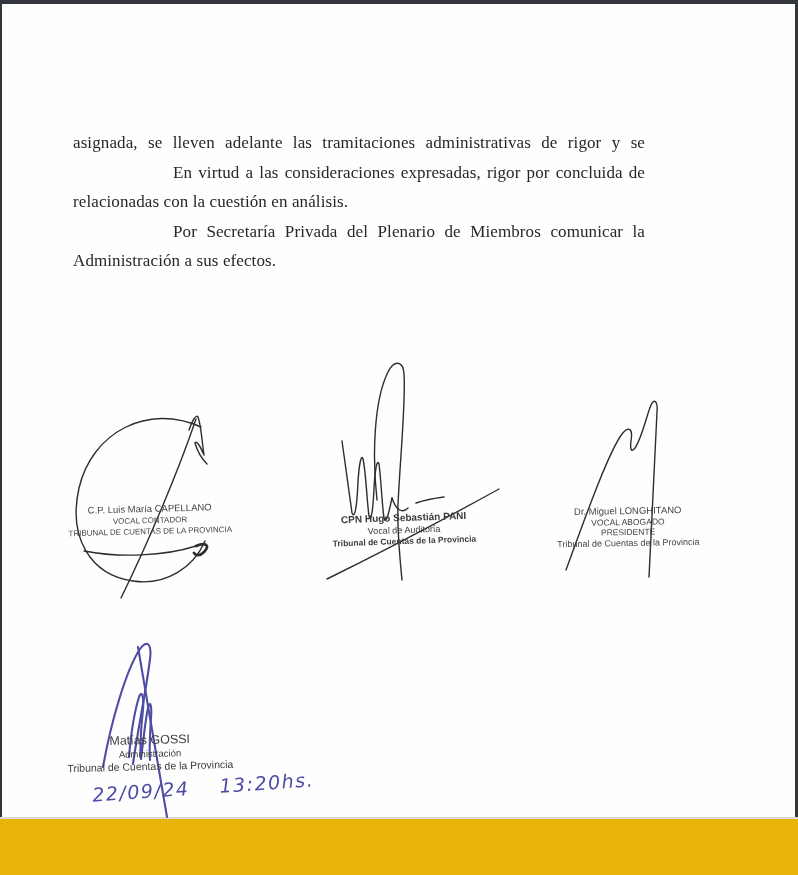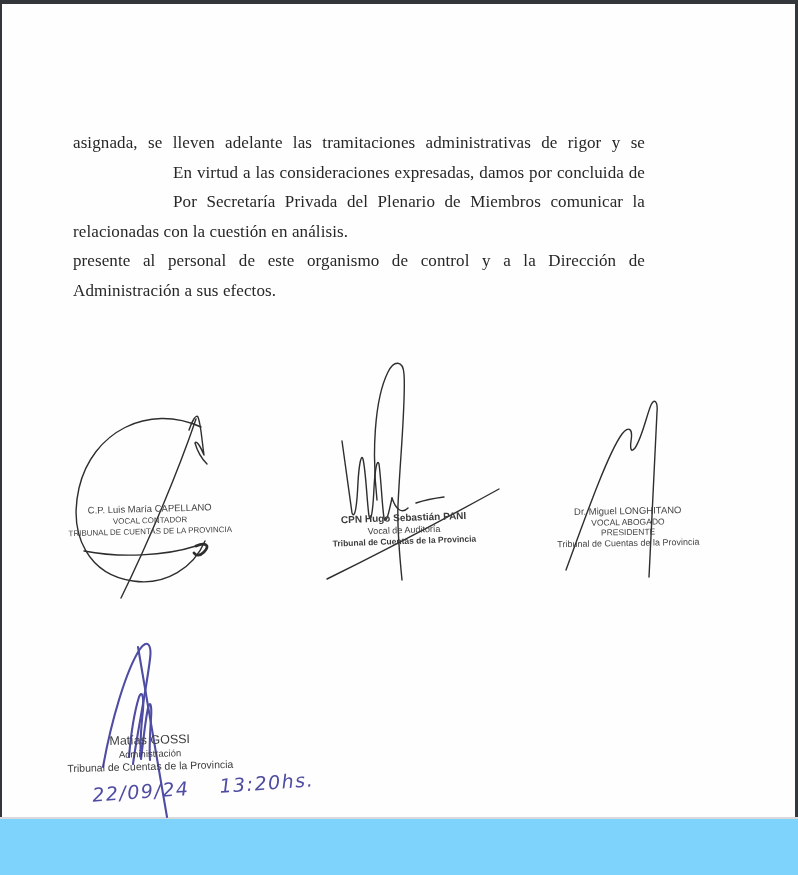--- a/index.html
+++ b/index.html
@@ -3,21 +3,21 @@
 <meta charset="utf-8">
 <style>
   :root{
     --border-dark:#33373c;
     --ink-blue:#4e4ca3;
     --separator:#d9d9d9;
     --text:#272727;
   }
   html,body{margin:0;padding:0;background:#ffffff;}
   .page{
-    position:relative;width:798px;height:875px;background:#7dd3fc;
+    position:relative;width:798px;height:875px;background:#eab308;
     font-family:"Liberation Serif",serif;overflow:hidden;
   }
   .scan{
     position:absolute;left:0;top:0;width:798px;height:819px;box-sizing:border-box;
     background:#fffefe;
     border-top:4px solid var(--border-dark);
     border-left:2px solid var(--border-dark);
     border-right:3px solid var(--border-dark);
   }
   .separator{
@@ -64,24 +64,23 @@
 </style>
 </head>
 <body>
 
 <div class="page">
   <div class="scan"></div>
   <div class="separator"></div>
 
   <div class="bodytext">
     <div class="line">asignada, se lleven adelante las tramitaciones administrativas de rigor y se</div>
-    <div class="line indent">En virtud a las consideraciones expresadas, damos por concluida de</div>
+    <div class="line indent">En virtud a las consideraciones expresadas, rigor por concluida de</div>
+    <div class="line last">relacionadas con la cuestión en análisis.</div>
     <div class="line indent">Por Secretaría Privada del Plenario de Miembros comunicar la</div>
-    <div class="line last">relacionadas con la cuestión en análisis.</div>
-    <div class="line">presente al personal de este organismo de control y a la Dirección de</div>
     <div class="line last">Administración a sus efectos.</div>
   </div>
 
   <svg class="sig-svg" viewBox="0 0 798 818">
 
     <g>
       <path d="M 201 427 C 148 403 92 432 79 488 C 68 537 90 575 133 581 C 166 586 194 567 205 541"></path>
       <path d="M 196 419 C 178 472 148 543 121 598"></path>
       <path d="M 189 430 C 192 421 196 414 198 417 C 201 424 202 442 204 455 C 201 448 197 440 195 443 C 197 450 201 458 207 464"></path>
       <path d="M 84 551 C 120 558 165 556 196 546"></path>

